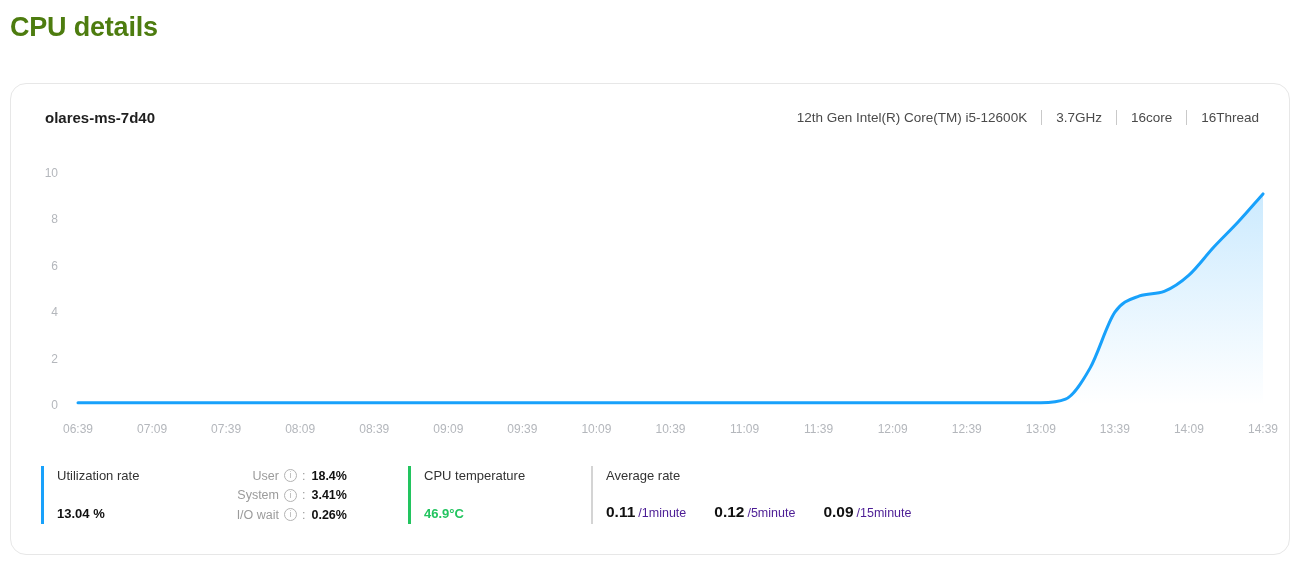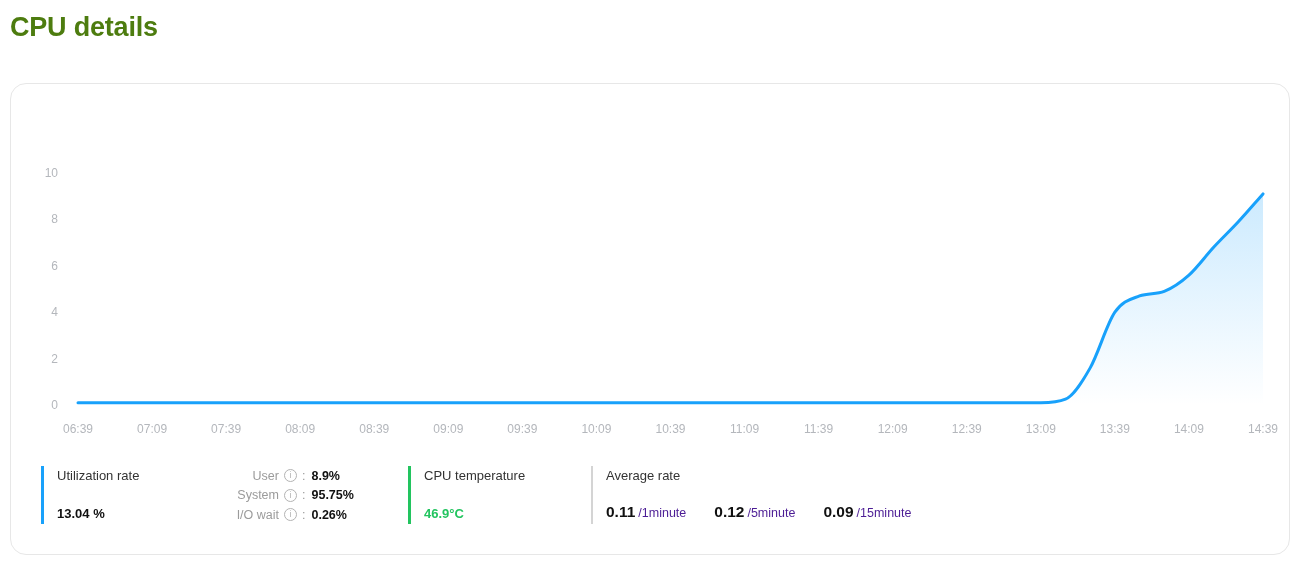--- a/index.html
+++ b/index.html
@@ -58,20 +58,32 @@
   .avg-value { font-size: 15.5px; font-weight: 700; color: #111111; }
   .avg-unit { font-size: 12.5px; color: #4c1d95; margin-left: 3px; }
 </style>
 </head>
 <body>
 
 <h1 class="page-title">CPU details</h1>
 
 <div class="card">
 
+  <div class="card-header">
+    <div class="hostname">olares-ms-7d40</div>
+    <div class="specs">
+      <span class="spec-item">12th Gen Intel(R) Core(TM) i5-12600K</span>
+      <span class="spec-divider"></span>
+      <span class="spec-item">3.7GHz</span>
+      <span class="spec-divider"></span>
+      <span class="spec-item">16core</span>
+      <span class="spec-divider"></span>
+      <span class="spec-item">16Thread</span>
+    </div>
+  </div>
 
   <div class="chart-wrap">
     <svg width="1278" height="295" viewBox="0 0 1278 295">
       <defs>
         <linearGradient id="areaGrad" x1="0" y1="0" x2="0" y2="1">
           <stop offset="0" stop-color="#18a1fb" stop-opacity="0.22"></stop>
           <stop offset="1" stop-color="#18a1fb" stop-opacity="0"></stop>
         </linearGradient>
       </defs>
       <path fill="url(#areaGrad)" stroke="none" d="M 67 241.68 C 91.6875 241.68, 116.375 241.68, 141.0625 241.68 C 165.75 241.68, 190.4375 241.68, 215.125 241.68 C 239.8125 241.68, 264.5 241.68, 289.1875 241.68 C 313.875 241.68, 338.5625 241.68, 363.25 241.68 C 387.9375 241.68, 412.625 241.68, 437.3125 241.68 C 462 241.68, 486.6875 241.68, 511.375 241.68 C 536.0625 241.68, 560.75 241.68, 585.4375 241.68 C 610.125 241.68, 634.8125 241.68, 659.5 241.68 C 684.1875 241.68, 708.875 241.68, 733.5625 241.68 C 758.25 241.68, 782.9375 241.68, 807.625 241.68 C 832.3125 241.68, 857 241.68, 881.6875 241.68 C 906.375 241.68, 931.0625 241.68, 955.75 241.68 C 980.4375 241.68, 1005.125 241.68, 1029.8125 241.68 C 1038.0416666666667 241.68, 1046.2708333333333 241.68, 1054.5 238.2 C 1062.7291666666667 234.71999999999997, 1070.9583333333333 221.38, 1079.1875 206.88 C 1087.4166666666667 192.38, 1095.6458333333333 163.18666666666667, 1103.875 151.2 C 1112.1041666666667 139.2133333333333, 1120.3333333333333 138.24097546470554, 1128.5625 134.95999999999998 C 1136.7916666666667 131.67902453529442, 1145.0208333333333 133.60097546470556, 1153.25 130.32 C 1161.4791666666667 127.03902453529443, 1169.7083333333333 121.42666666666668, 1177.9375 114.08000000000001 C 1186.1666666666667 106.73333333333335, 1194.3958333333333 95.13333333333334, 1202.625 86.24000000000001 C 1210.8541666666667 77.34666666666668, 1219.0833333333333 69.61333333333333, 1227.3125 60.72 C 1235.5416666666667 51.82666666666667, 1243.7708333333333 42.16000000000002, 1252 32.880000000000024 L 1252 244 L 67 244 Z"></path>
@@ -111,27 +123,27 @@
     <div class="stat-block stat-util">
       <div class="stat-label">Utilization rate</div>
       <div class="stat-value">13.04 %</div>
     </div>
 
     <div class="breakdown">
       <div class="bk-row">
         <span class="bk-label">User</span>
         <span class="info-icon"></span>
         <span class="bk-colon">:</span>
-        <span class="bk-value">8.9%</span>
+        <span class="bk-value">18.4%</span>
       </div>
       <div class="bk-row">
         <span class="bk-label">System</span>
         <span class="info-icon"></span>
         <span class="bk-colon">:</span>
-        <span class="bk-value">95.75%</span>
+        <span class="bk-value">3.41%</span>
       </div>
       <div class="bk-row">
         <span class="bk-label">I/O wait</span>
         <span class="info-icon"></span>
         <span class="bk-colon">:</span>
         <span class="bk-value">0.26%</span>
       </div>
     </div>
 
     <div class="stat-block stat-temp">

